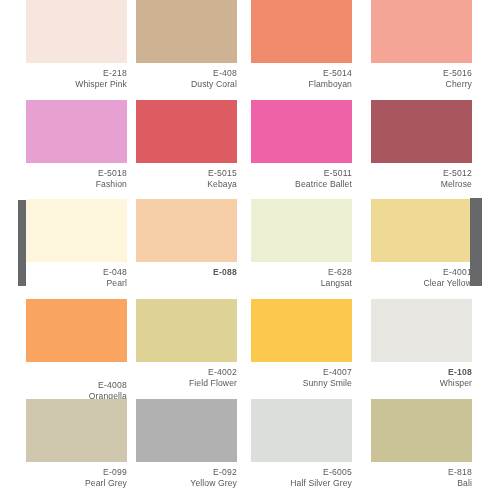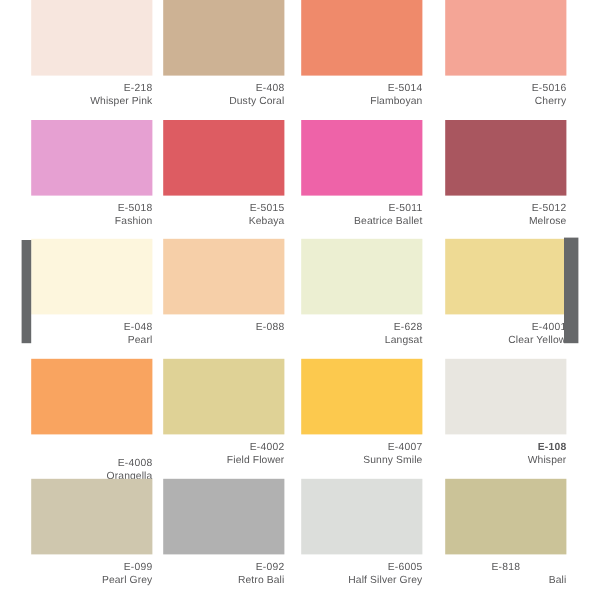--- a/index.html
+++ b/index.html
@@ -173,21 +173,21 @@
       <div class="swatch-cell col-0">
         <span class="swatch-chip" style="background-color: rgb(253, 246, 221);"></span>
         <div class="swatch-labels">
           <span class="swatch-code" style="color: rgb(88, 88, 90);">E-048</span>
           <span class="swatch-name" style="color: rgb(88, 88, 90);">Pearl</span>
         </div>
       </div>
       <div class="swatch-cell col-1">
         <span class="swatch-chip" style="background-color: rgb(246, 207, 168);"></span>
         <div class="swatch-labels">
-          <span class="swatch-code" style="color: rgb(88, 88, 90);">E-088</span>
+          <span class="swatch-code" style="color: rgb(88, 88, 90); font-weight: bold;">E-088</span>
         </div>
       </div>
       <div class="swatch-cell col-2">
         <span class="swatch-chip" style="background-color: rgb(236, 239, 210);"></span>
         <div class="swatch-labels">
           <span class="swatch-code" style="color: rgb(88, 88, 90);">E-628</span>
           <span class="swatch-name" style="color: rgb(88, 88, 90);">Langsat</span>
         </div>
       </div>
       <div class="swatch-cell col-3">
@@ -235,34 +235,34 @@
         <span class="swatch-chip" style="background-color: rgb(207, 199, 174);"></span>
         <div class="swatch-labels">
           <span class="swatch-code" style="color: rgb(88, 88, 90);">E-099</span>
           <span class="swatch-name" style="color: rgb(88, 88, 90);">Pearl Grey</span>
         </div>
       </div>
       <div class="swatch-cell col-1">
         <span class="swatch-chip" style="background-color: rgb(177, 177, 177);"></span>
         <div class="swatch-labels">
           <span class="swatch-code" style="color: rgb(88, 88, 90);">E-092</span>
-          <span class="swatch-name" style="color: rgb(88, 88, 90);">Retro Bali</span>
+          <span class="swatch-name" style="color: rgb(88, 88, 90);">Yellow Grey</span>
         </div>
       </div>
       <div class="swatch-cell col-2">
         <span class="swatch-chip" style="background-color: rgb(220, 222, 219);"></span>
         <div class="swatch-labels">
           <span class="swatch-code" style="color: rgb(88, 88, 90);">E-6005</span>
           <span class="swatch-name" style="color: rgb(88, 88, 90);">Half Silver Grey</span>
         </div>
       </div>
       <div class="swatch-cell col-3">
         <span class="swatch-chip" style="background-color: rgb(203, 195, 152);"></span>
         <div class="swatch-labels">
-          <span class="swatch-code" style="color: rgb(88, 88, 90); text-align: center;">E-818</span>
+          <span class="swatch-code" style="color: rgb(88, 88, 90);">E-818</span>
           <span class="swatch-name" style="color: rgb(88, 88, 90);">Bali</span>
         </div>
       </div>
     </div>
 
   </div>
 
   <div class="edge-bar edge-bar-left" style="background-color: rgb(102, 104, 106);"></div>
   <div class="edge-bar edge-bar-right" style="background-color: rgb(102, 104, 106);"></div>
 

